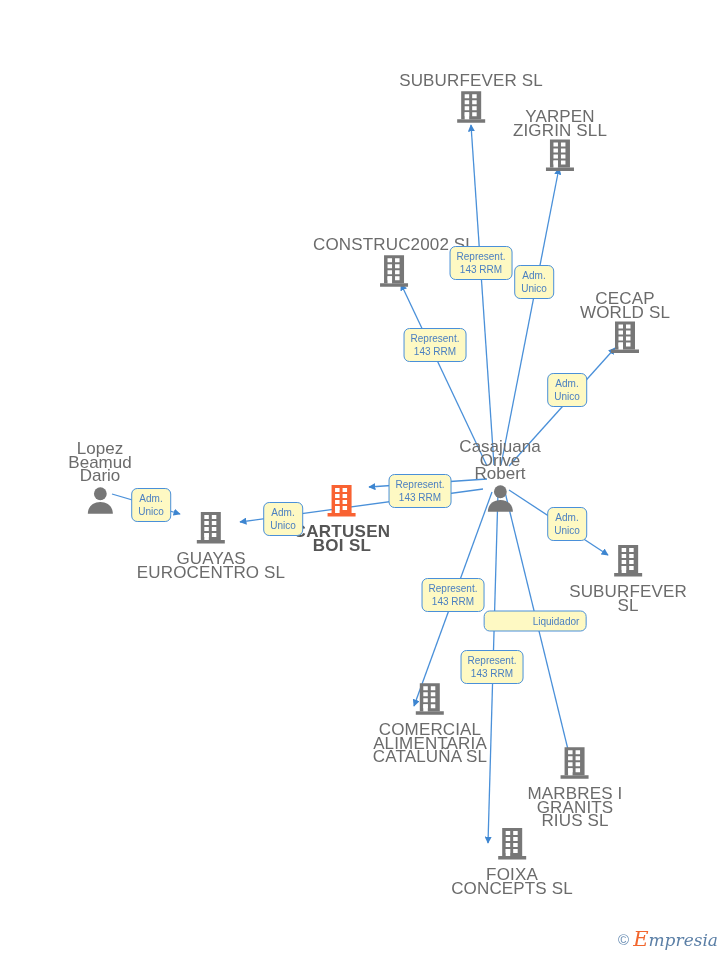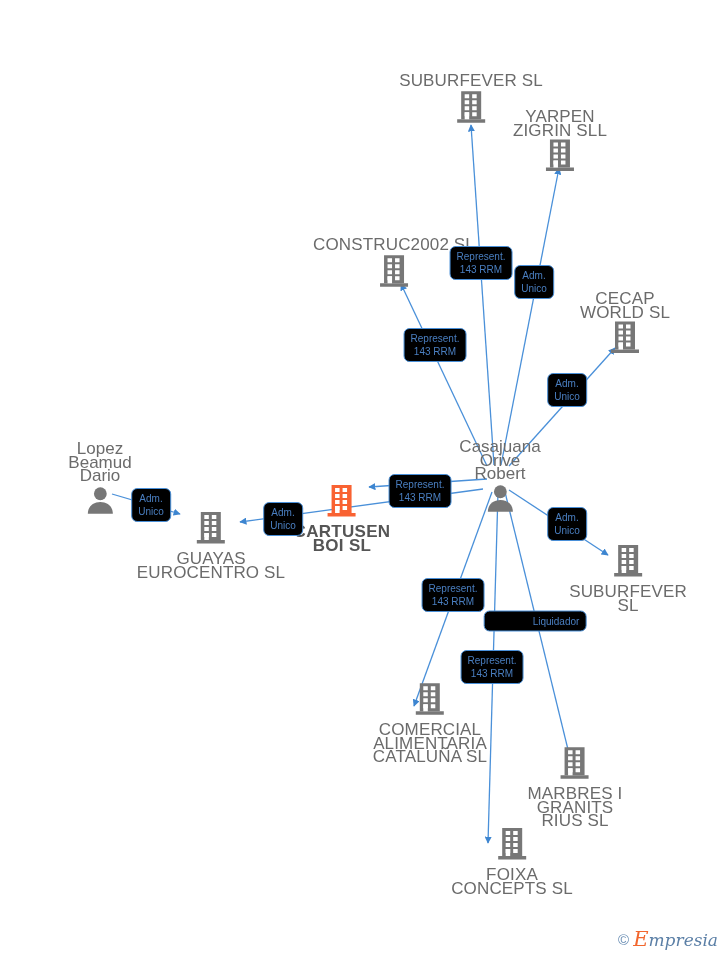--- a/index.html
+++ b/index.html
@@ -21,21 +21,21 @@
     letter-spacing:.15px;white-space:pre-line;
   }
   .node.person .caption{letter-spacing:0;}
   .node.caption-above .caption{margin-bottom:2px;}
   .node.caption-below .caption{margin-top:3px;}
   .node.highlight .caption{color:#555;font-weight:bold;letter-spacing:.3px;}
 
   
   .elabel{
     position:absolute;transform:translate(-50%,-50%);
-    background:#000000;
+    background:#fef9c3;
     border:1px solid #4a90d9;
     border-radius:6px;
     color:#4a7fc1;
     font-size:10px;line-height:13px;
     padding:3px 6px;
     text-align:center;
     white-space:pre-line;
     box-sizing:border-box;
   }
 

